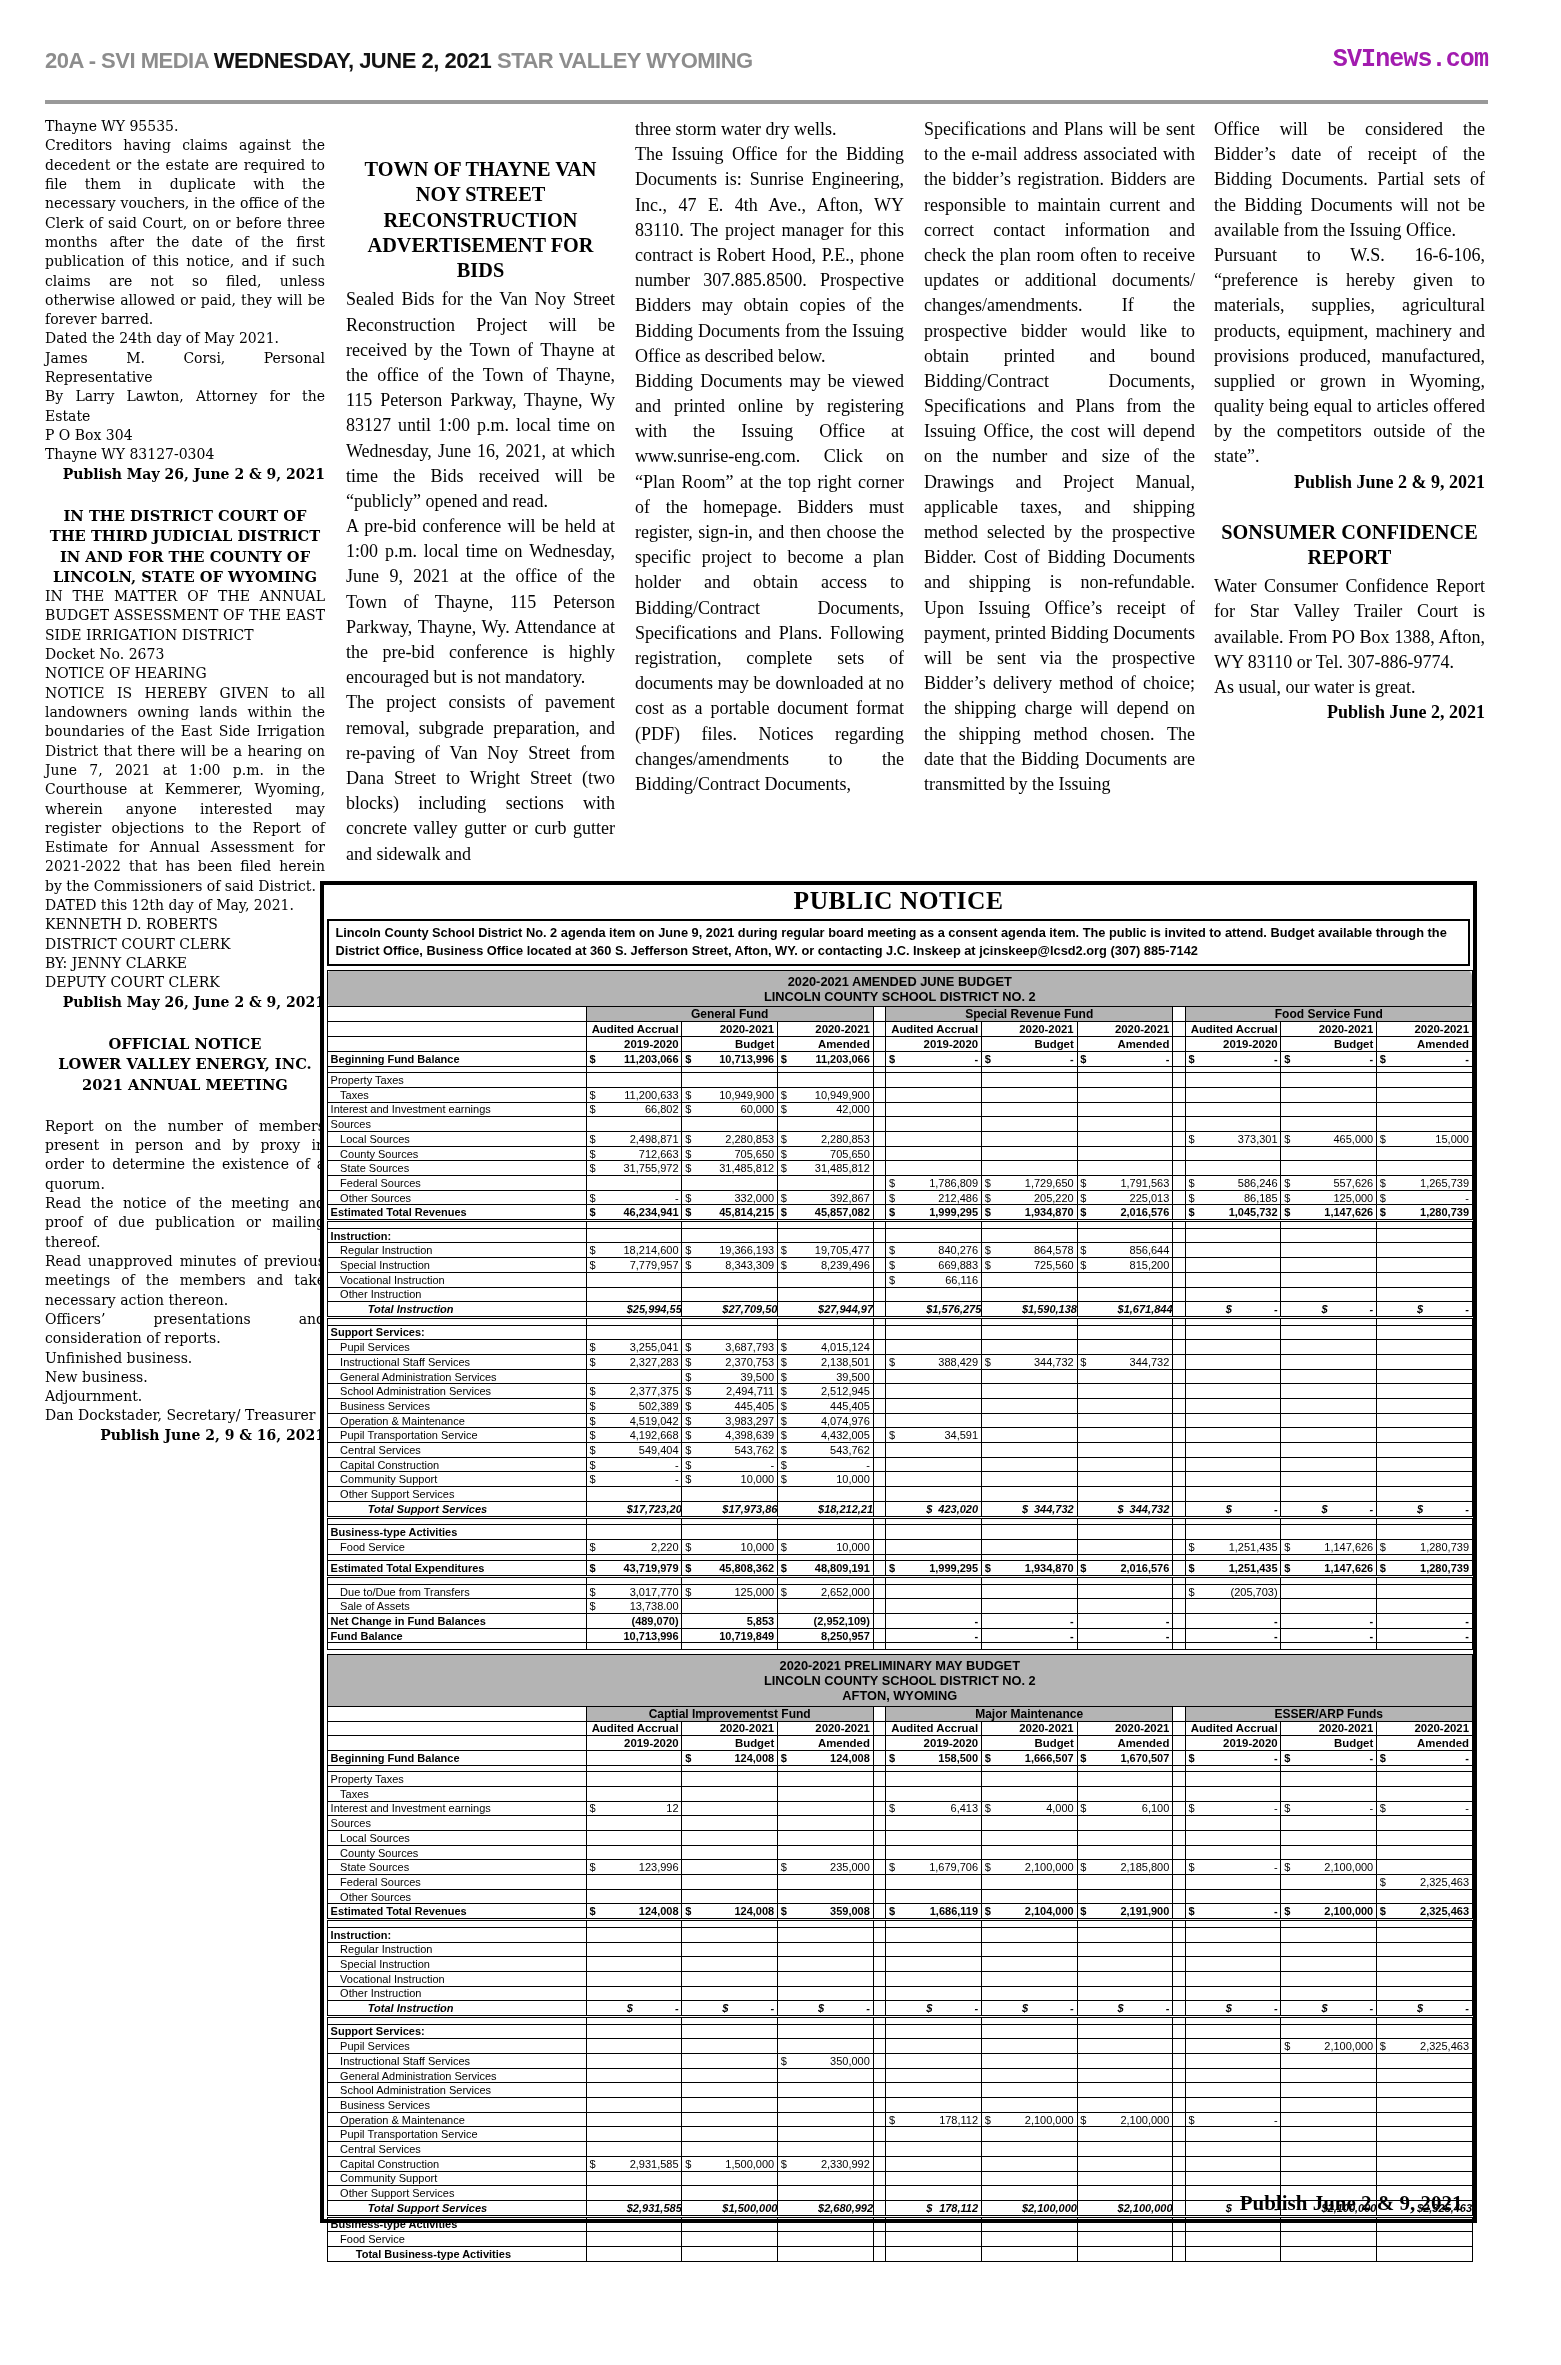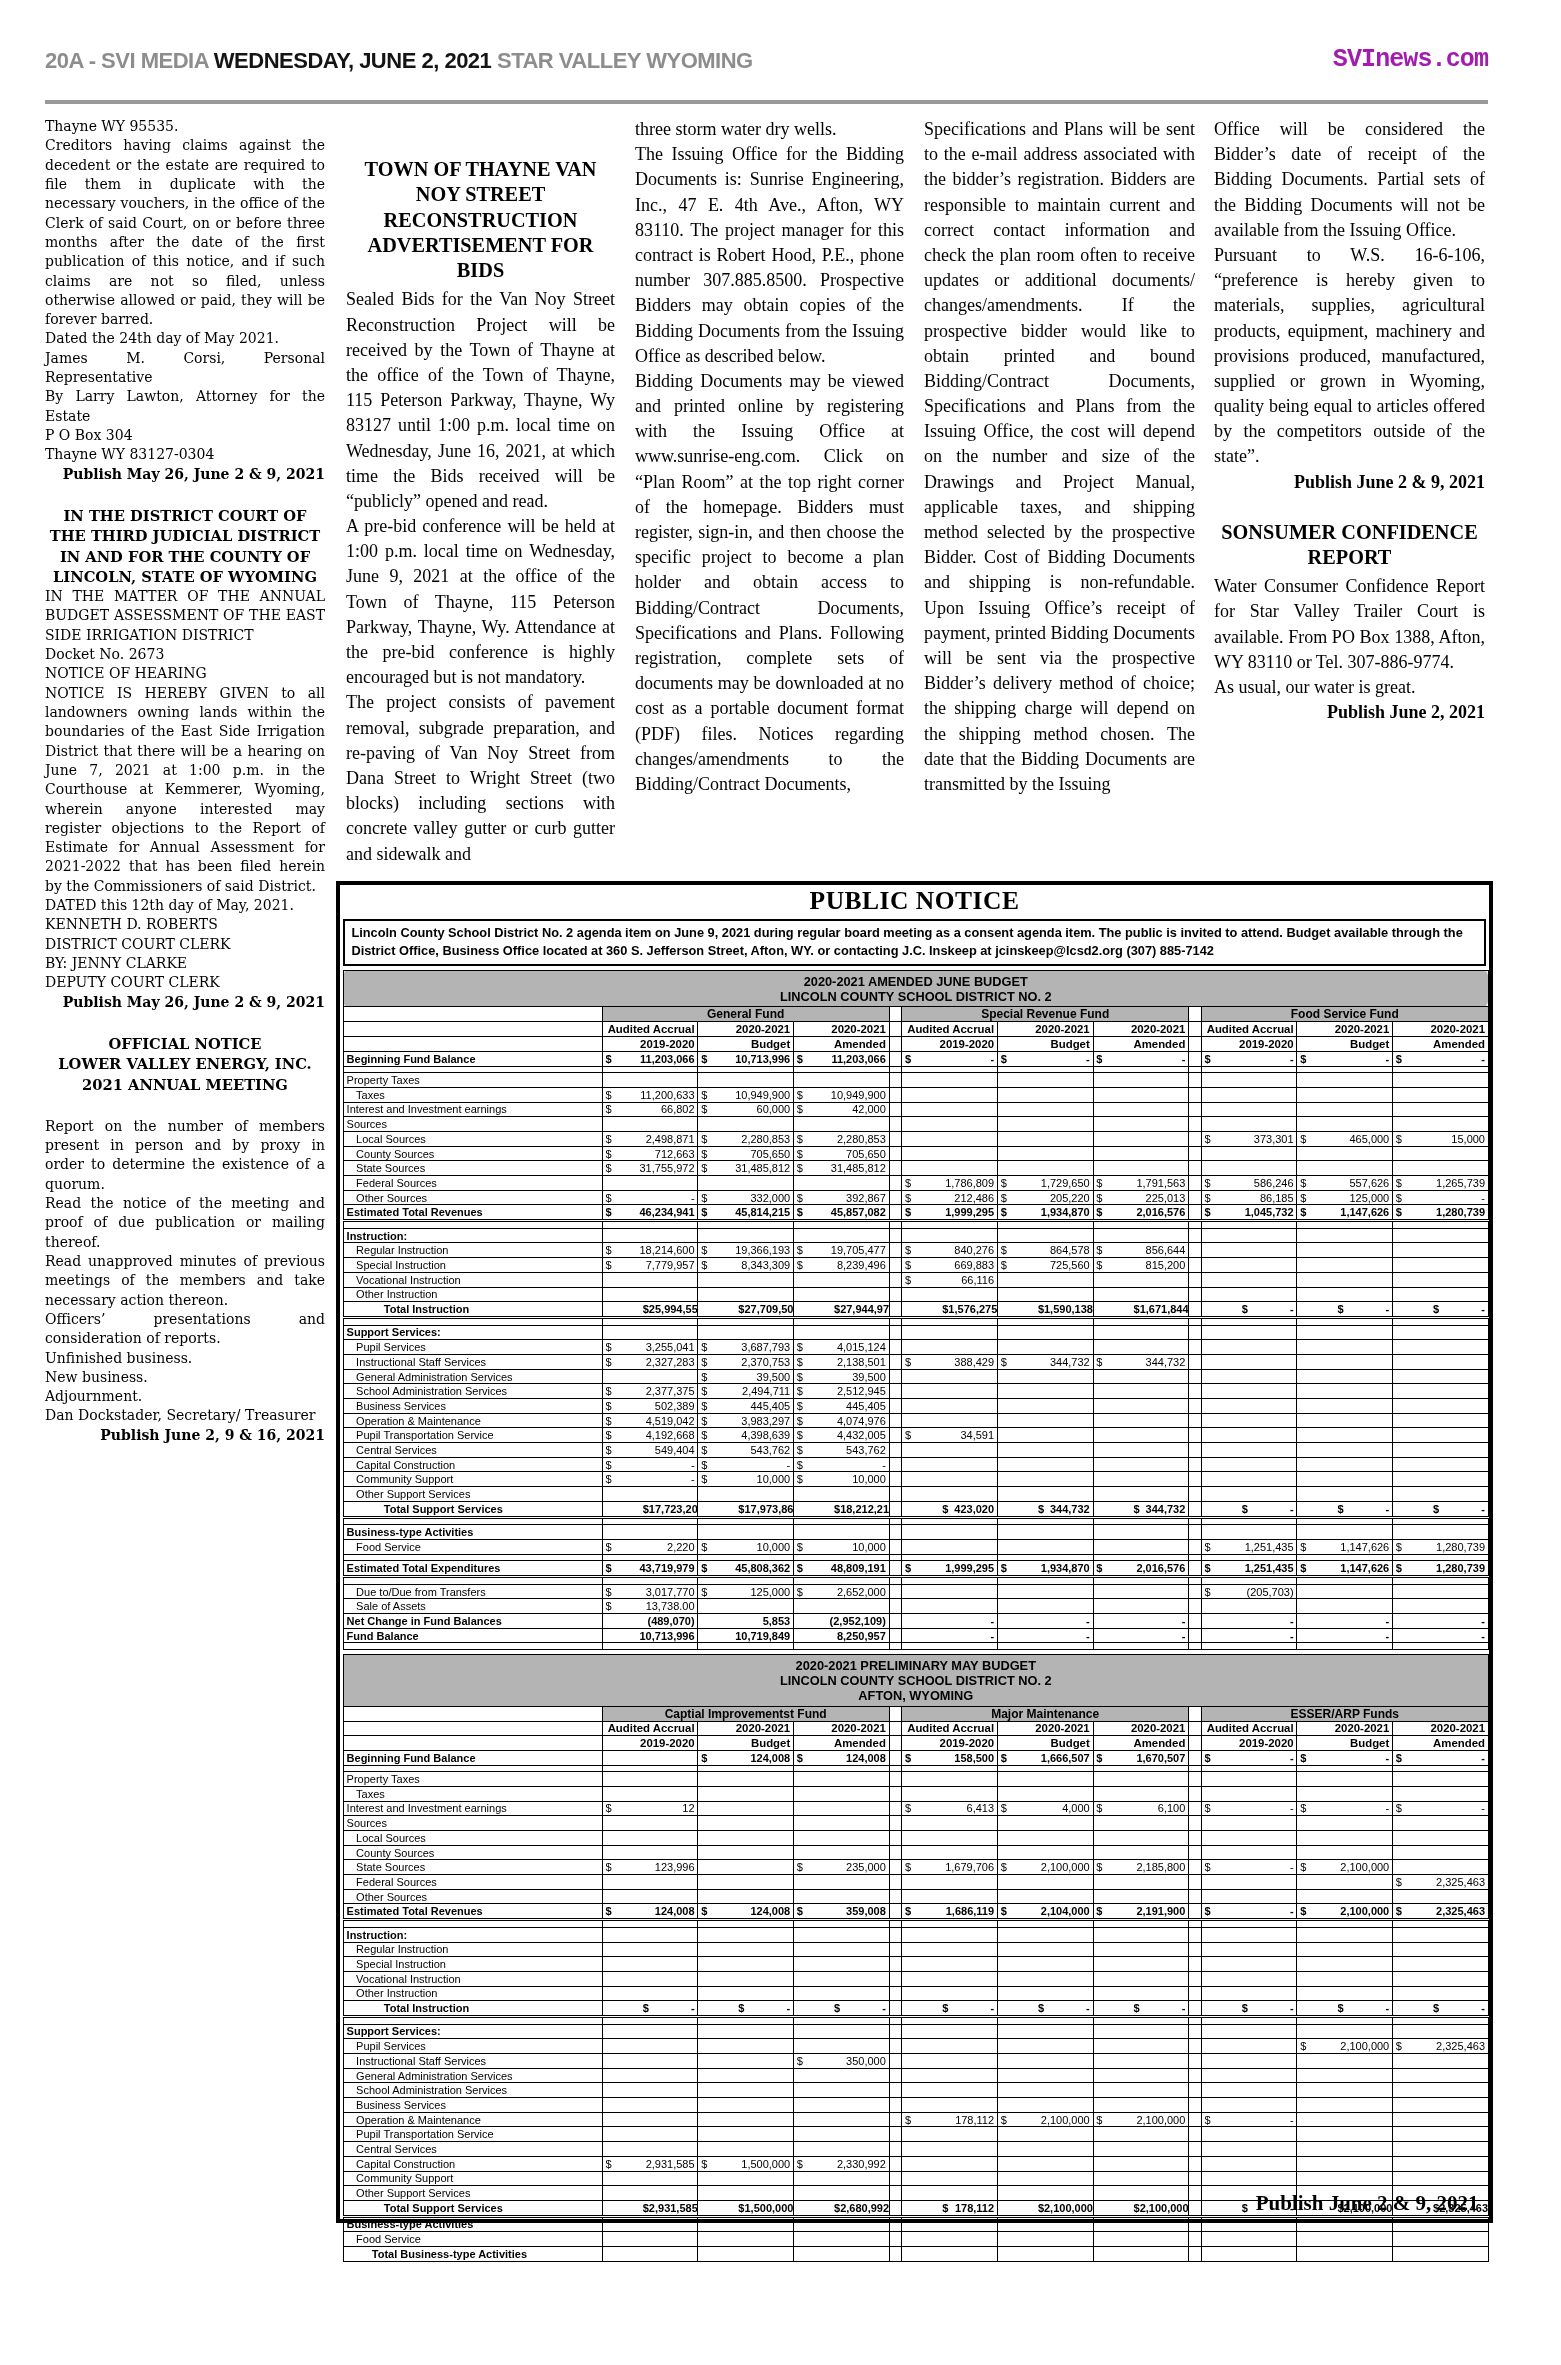--- a/index.html
+++ b/index.html
@@ -24,42 +24,42 @@
   .blk{margin:0;}
   .blk-p{text-align:justify;}
   .blk-line{text-align:left;}
   .blk-h{font-weight:bold;text-align:center;}
   #col1 .blk-h{font-size:14.7px;}
   .ncol .blk-h{font-size:20.3px;line-height:1.25;margin:2.8px 0 3.8px;}
   .blk-pub{font-weight:bold;text-align:right;}
   .blk-gap{height:22px;}
   .blk-gapsm{height:37px;}
   
-  .notice{position:absolute;left:336px;top:881px;width:1157px;height:1342px;
+  .notice{position:absolute;left:320px;top:881px;width:1157px;height:1342px;
           border:4.3px solid #000;box-sizing:border-box;background:#fff;
           font-family:"Liberation Sans",sans-serif;}
   .notice-title{font-family:"Liberation Serif",serif;font-weight:bold;font-size:25.5px;
                 text-align:center;margin:0.9px 0 2.8px;letter-spacing:0.5px;}
   .notice-intro{border:2.4px solid #000;margin:0 2.8px;padding:3.8px 6.6px;font-size:12.8px;
                 font-weight:bold;line-height:1.4;text-align:left;}
   .budget-table{width:1146px;margin:3.8px 2.8px 0;border-collapse:collapse;table-layout:fixed;
                 font-size:11px;}
   .budget-table td{border:0.9px solid #000;height:13.7px;padding:0 2.8px;overflow:hidden;
                    white-space:nowrap;vertical-align:middle;}
   .budget-table tr.sp td{height:5.7px;}
   .budget-table td.band{background:#b4b4b4;font-weight:bold;text-align:center;
                         font-size:12.8px;padding:2.8px 0;}
   .budget-table td.fund{background:#b4b4b4;font-weight:bold;text-align:center;font-size:12px;}
   .budget-table td.chead{font-weight:bold;text-align:right;font-size:11.4px;}
   .budget-table td.lab{text-align:left;}
   .budget-table td.i1{padding-left:12.3px;}
   .budget-table td.i2{padding-left:28px;}
   .budget-table tr.r-b td,.budget-table tr.r-bt td,.budget-table tr.r-bp td,
   .budget-table tr.r-s td.lab{font-weight:bold;}
-  .budget-table tr.r-ti td{font-weight:bold;padding-left:40px;}
+  .budget-table tr.r-ti td{font-weight:bold;font-style:italic;padding-left:40px;}
   .budget-table tr.r-bt td,.budget-table tr.r-ti td{border-top:1.4px solid #000;border-bottom:3.3px double #000;}
   .money{display:flex;justify-content:space-between;align-items:center;}
   .plain{text-align:right;}
   .notice-publish{position:absolute;right:10.4px;bottom:2.8px;font-family:"Liberation Serif",serif;
                   font-weight:bold;font-size:21px;}
 </style>
 </head>
 <body>
 
 <div class="page">

